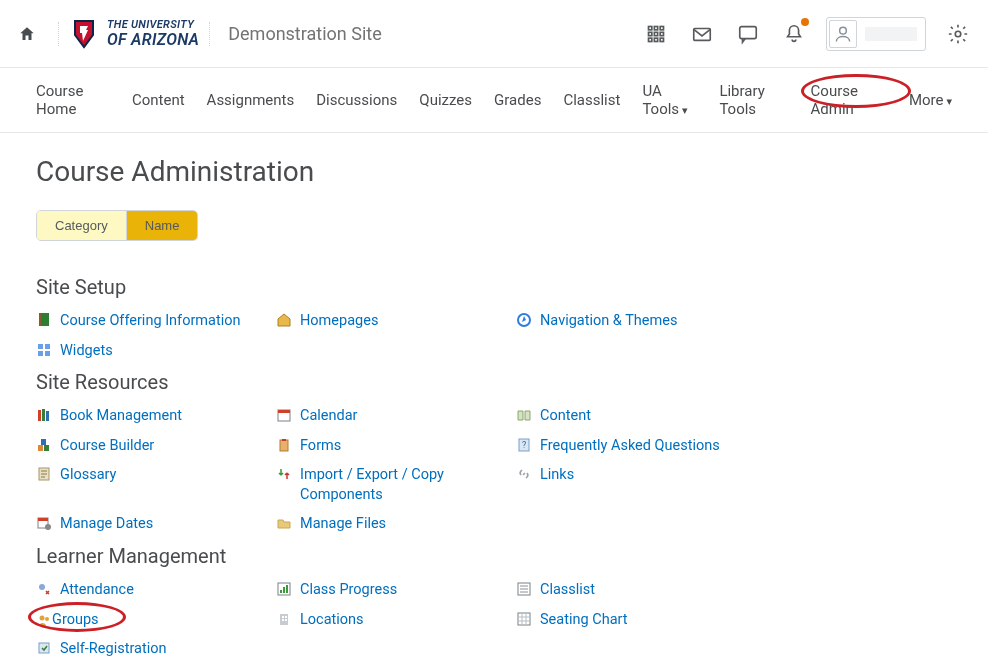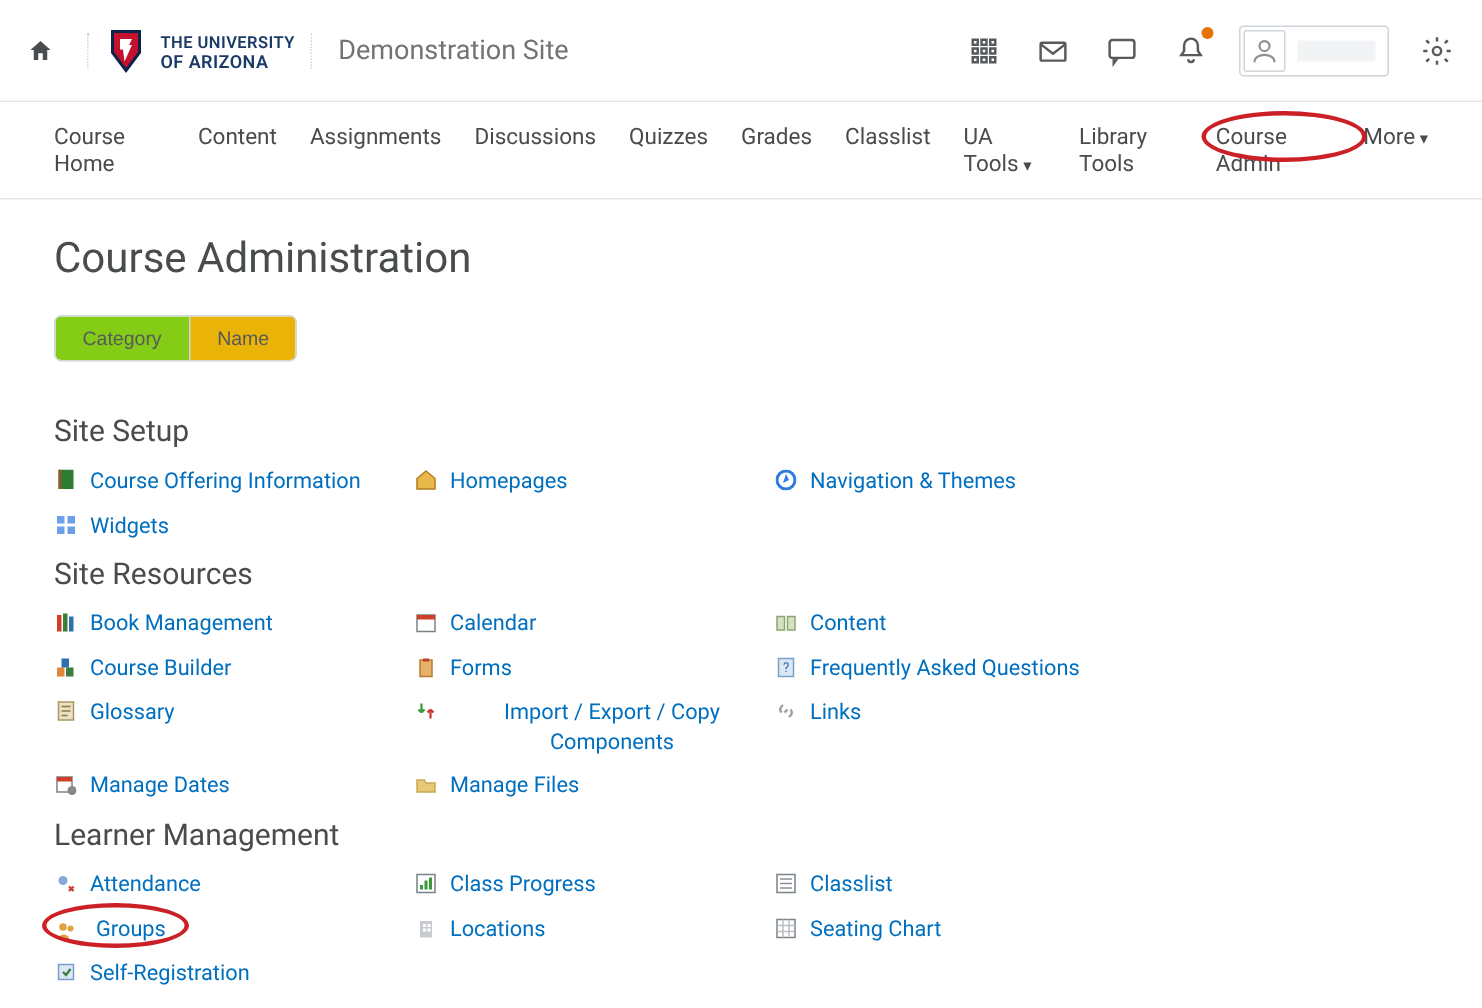--- a/index.html
+++ b/index.html
@@ -13,59 +13,59 @@
   
   .topbar {
     display: flex;
     align-items: center;
     height: 68px;
     padding: 0 16px;
     border-bottom: 1px solid #e6e8ea;
   }
   .home-btn { width: 22px; height: 22px; display: flex; align-items: center; justify-content: center; margin-right: 10px; cursor: pointer; }
   .vsep { height: 24px; border-left: 1px dotted #cfd5db; margin: 0 10px; }
-  .logo-block { display: flex; align-items: flex-end; }
+  .logo-block { display: flex; align-items: center; font-style: italic; }
   .ua-a {
     width: 30px; height: 30px; position: relative; margin-right: 8px;
   }
   .ua-text { font-size: 11px; font-weight: 600; color:#1b3a66; line-height:1.1; letter-spacing: .3px; }
-  .ua-text .small { font-size: 12px; font-weight: 600; }
+  .ua-text .small { font-size: 16px; font-weight: 600; }
   .site-title { font-size: 18px; color:#737373; margin-left: 8px; }
   .top-spacer { flex: 1; }
   .top-icons { display: flex; align-items: center; gap: 18px; }
   .icon-btn { width: 28px; height: 28px; display:flex; align-items:center; justify-content:center; cursor:pointer; color:#565a5c; position:relative; }
   .avatar-block { display:flex; align-items:center; border:1px solid #cfd5db; border-radius:3px; padding:2px 8px 2px 2px; gap:8px; cursor:pointer;}
   .avatar-block .avatar { width:28px; height:28px; border:1px solid #cfd5db; border-radius:2px; display:flex; align-items:center; justify-content:center; }
   .avatar-block .uname { width:52px; height:14px; background:#f1f3f5; }
   .notif-dot { position:absolute; top:-2px; right:-1px; width:8px; height:8px; background:#e87208; border-radius:50%; }
   
   .navbar2 {
-    display:flex; align-items:flex-start; gap: 22px;
+    display:flex; align-items:center; gap: 22px;
     padding: 14px 36px; border-bottom: 1px solid #e6e8ea;
     font-size: 15px;
   }
   .navbar2 a { color:#494c4e; text-decoration:none; cursor:pointer; }
   .nav-drop .chev { font-size: 11px; margin-left:3px; }
   .red-ellipse {
     position: absolute;
     border: 3px solid #cc2027;
     border-radius: 50%;
     pointer-events: none;
   }
   .nav-course-admin-wrap { position: relative; }
   .nav-course-admin-wrap .red-ellipse { width: 110px; height: 34px; left: -10px; top: -8px; }
   
   .page { padding: 22px 36px 40px; position: relative; }
   h1.page-title { font-size: 28px; font-weight: 400; color:#494c4e; margin-bottom: 22px; }
   .seg-toggle { display:inline-flex; border:1px solid #cfd5db; border-radius:5px; overflow:hidden; margin-bottom: 24px; }
   .seg-toggle button { border:none; background:#eab308; padding: 7px 18px; font-size: 13px; color:#565a5c; cursor:pointer; }
-  .seg-toggle button.active { background:#84cc16; }
+  .seg-toggle button.active { background:#fef9c3; }
   .seg-toggle button + button { border-left:1px solid #cfd5db; }
   h2.section { font-size: 20px; font-weight:400; color:#494c4e; margin: 10px 0 12px; }
-  .grid3 { display:grid; grid-template-columns: 240px 240px 260px; column-gap: 0; row-gap: 10px; margin-bottom: 10px; text-align: center;}
+  .grid3 { display:grid; grid-template-columns: 240px 240px 260px; column-gap: 0; row-gap: 10px; margin-bottom: 10px;}
   .tool-link { display:flex; align-items:flex-start; gap:8px; cursor:pointer; }
   .tool-link .ticon { width:16px; height:16px; flex:0 0 16px; margin-top:1px; display:flex; align-items:center; justify-content:center; }
   .tool-link a { color:#006fbf; text-decoration:none; font-size: 14.5px; line-height:1.35; }
   .groups-wrap { position: relative; display:inline-block; }
   .groups-wrap .red-ellipse { width: 98px; height: 30px; left: -8px; top: -8px; }
   
   svg { display:block; }
 </style>
 </head>
 <body>
@@ -341,21 +341,21 @@
       <span class="ticon">
           <svg width="14" height="14">
             <rect x="1" y="1" width="12" height="12" fill="#fff" stroke="#7a8288"></rect>
             <path d="M3 4h8M3 7h8M3 10h8" stroke="#8a9198"></path>
           </svg>
         </span>
       <a>Classlist</a>
     </div>
     <div class="tool-link">
       <span class="groups-wrap">
-        <span style="display:flex;align-items:center;gap:12px;">
+        <span style="display:flex;align-items:center;gap:0;">
           <span class="ticon">
               <svg width="14" height="14">
                 <circle cx="5" cy="5" r="2.5" fill="#e0a23a"></circle>
                 <circle cx="10" cy="6" r="2" fill="#e0a23a"></circle>
                 <path d="M2 13c0-2 2-3 3.5-3s3.5 1 3.5 3" fill="#e0a23a"></path>
               </svg>
             </span>
           <a>Groups</a>
         </span>
         <span class="red-ellipse"></span>

